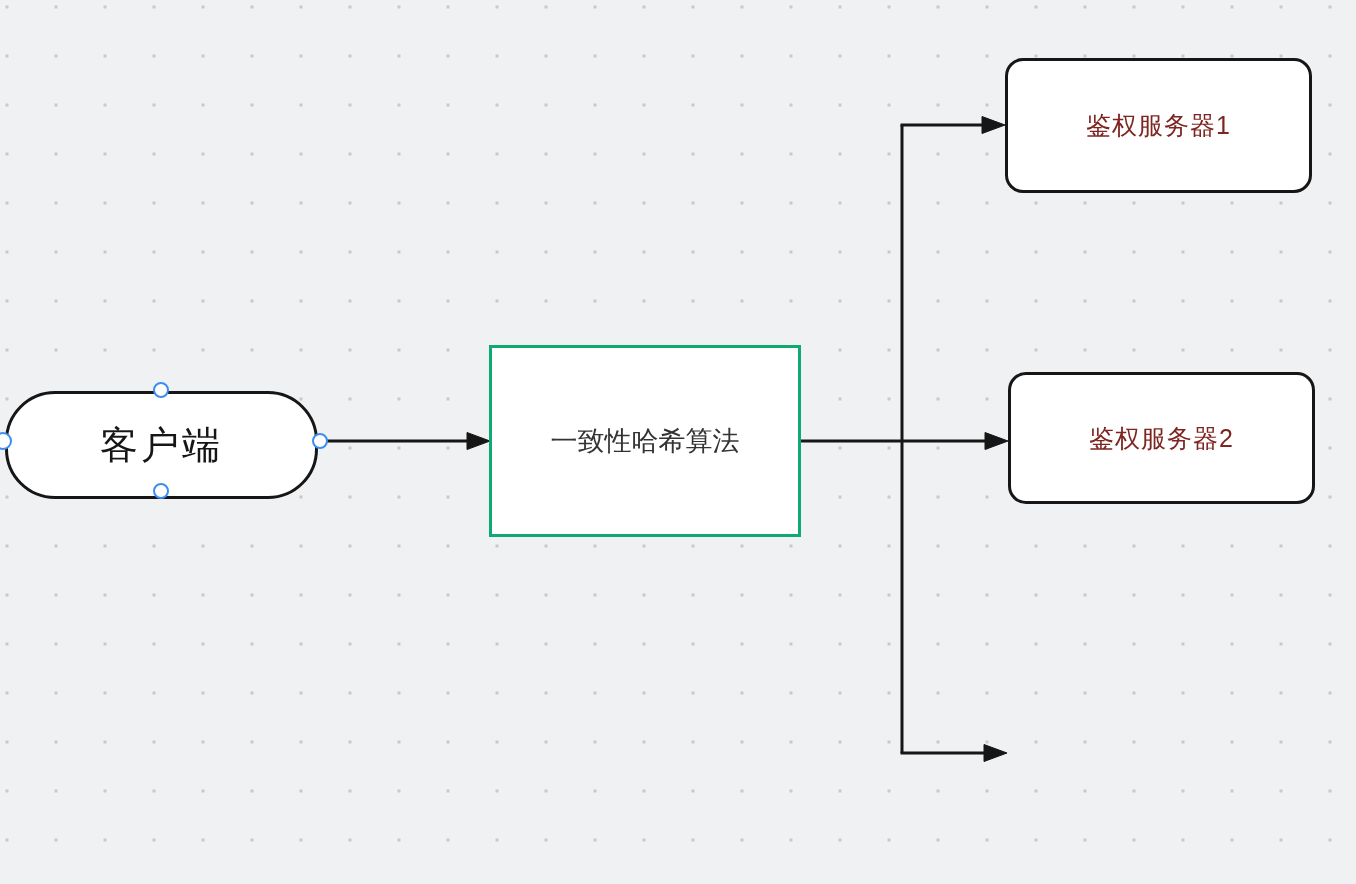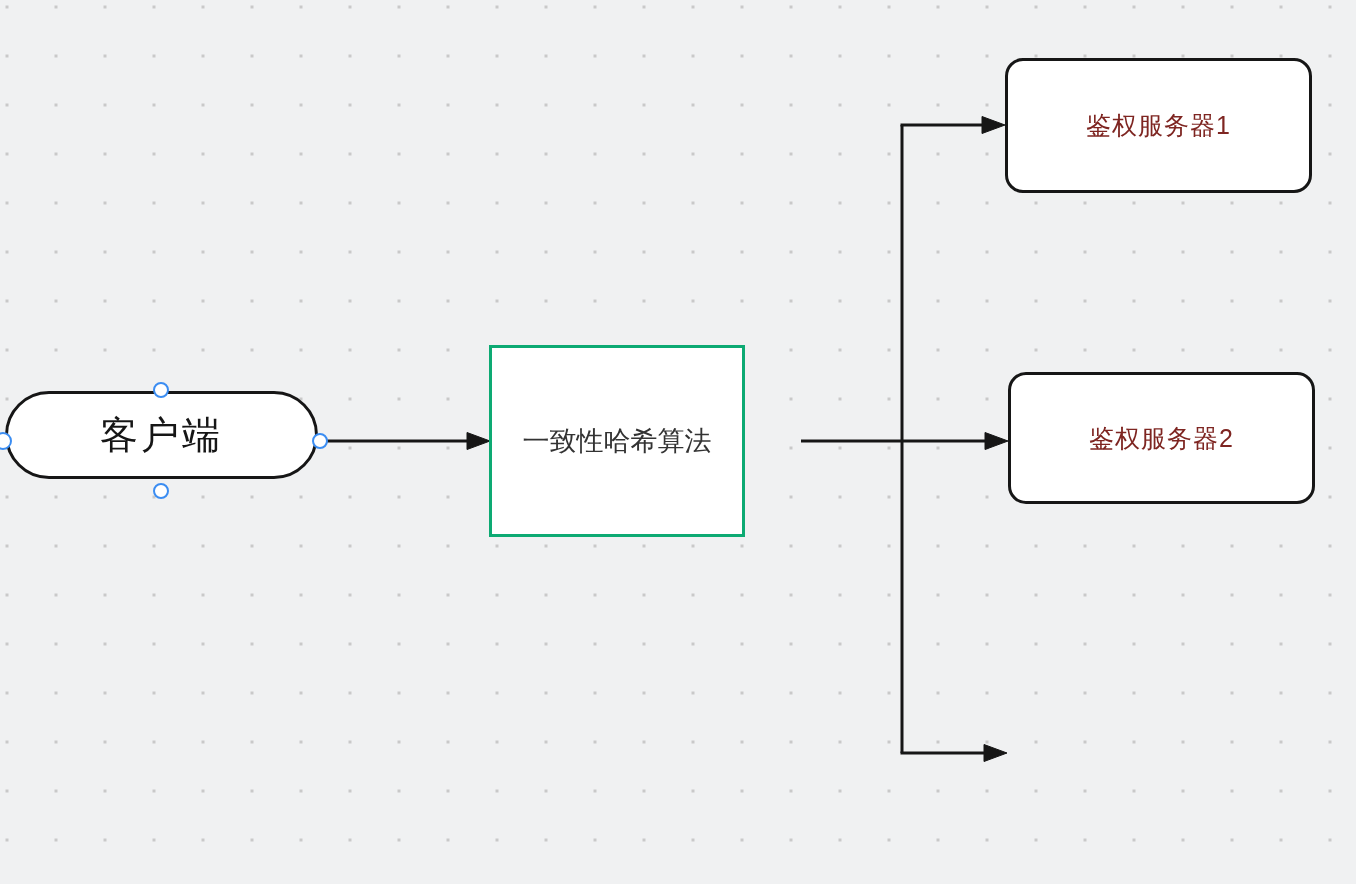--- a/index.html
+++ b/index.html
@@ -29,31 +29,31 @@
     position: absolute;
     display: flex;
     align-items: center;
     justify-content: center;
     background: #ffffff;
     text-align: center;
   }
 
   .node-client {
     left: 5px; top: 391px;
-    width: 313px; height: 88px;
+    width: 313px; height: 108px;
     border: 3.5px solid #161616;
     border-radius: 50px;
     font-size: 38px;
     letter-spacing: 3px;
     color: #161616;
   }
 
   .node-hash {
     left: 489px; top: 345px;
-    width: 256px; height: 192px;
+    width: 312px; height: 192px;
     border: 3px solid #0daa73;
     border-radius: 0;
     font-size: 27px;
     color: #333333;
   }
 
   .node-server {
     width: 307px; height: 132px;
     border: 3px solid #161616;
     border-radius: 18px;

